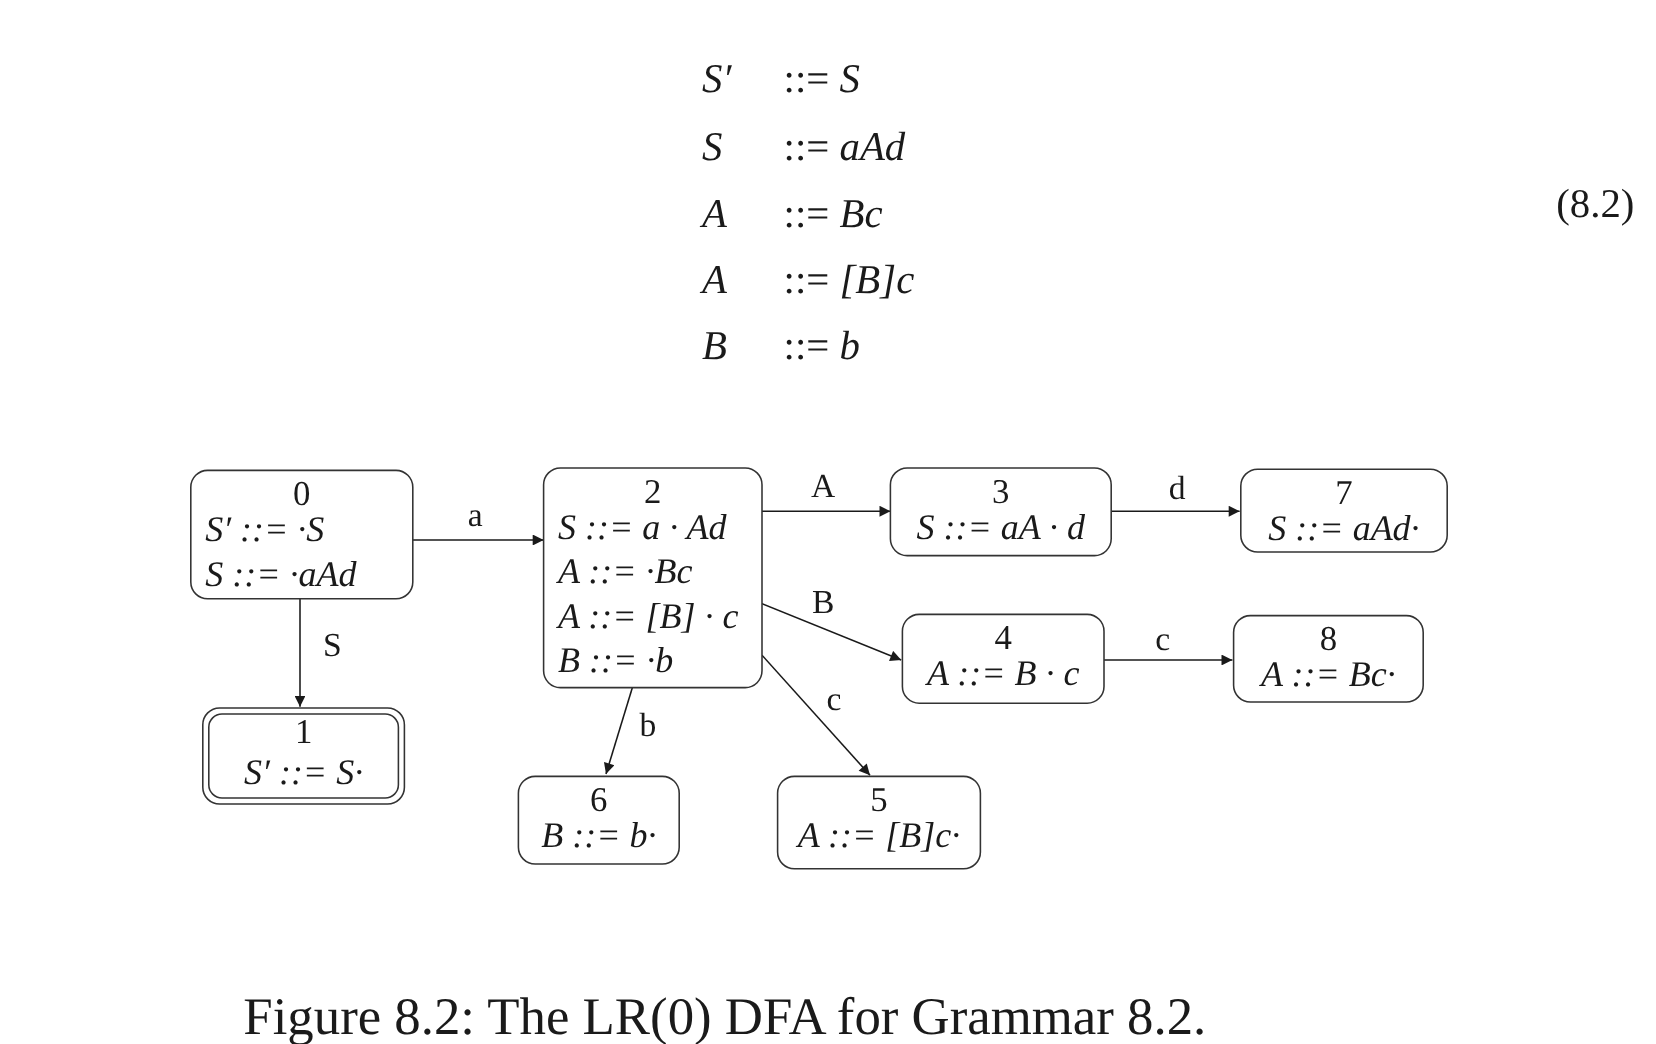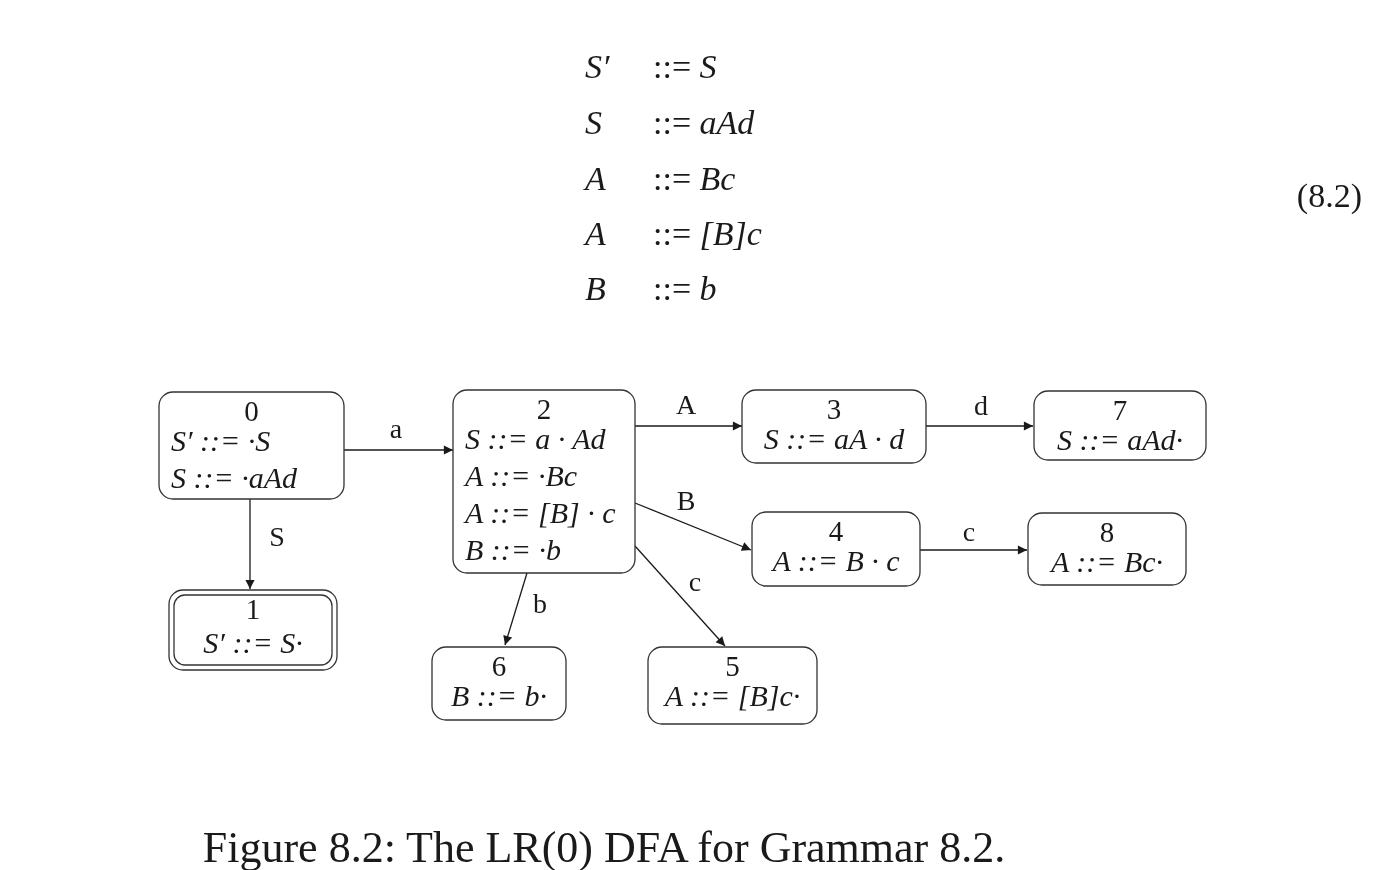--- a/index.html
+++ b/index.html
@@ -4,21 +4,21 @@
   <style>
     html, body { margin: 0; padding: 0; background: #ffffff; }
     body { width: 1380px; height: 870px; position: relative; overflow: hidden;
            font-family: "DejaVu Serif", "Liberation Serif", serif; color: #1a1a1a; }
     .grammar { position: absolute; left: 0; top: 0; width: 1380px; height: 330px; }
     .g-row { position: absolute; left: 585px; height: 40px; font-size: 34px; font-style: italic;
              font-family: "Liberation Serif", serif; }
     .g-lhs { position: absolute; left: 0; width: 60px; }
     .g-def { position: absolute; left: 68px; white-space: nowrap; }
     .g-def .op { font-style: normal; }
-    .eq-num { position: absolute; right: 18px; top: 177px; font-size: 34px;
+    .eq-num { position: absolute; right: 18px; top: 152px; font-size: 34px;
               font-family: "Liberation Serif", serif; margin-left: 36px; }
     svg.diagram { position: absolute; left: 0; top: 360px; }
     svg text { font-family: "Liberation Serif", serif; fill: #1a1a1a; }
     .caption { position: absolute; left: 0; width: 1208px; top: 822px; text-align: center;
                font-size: 44px; font-family: "Liberation Serif", serif; }
   </style>
 </head>
 <body>
 
 <div class="grammar">

